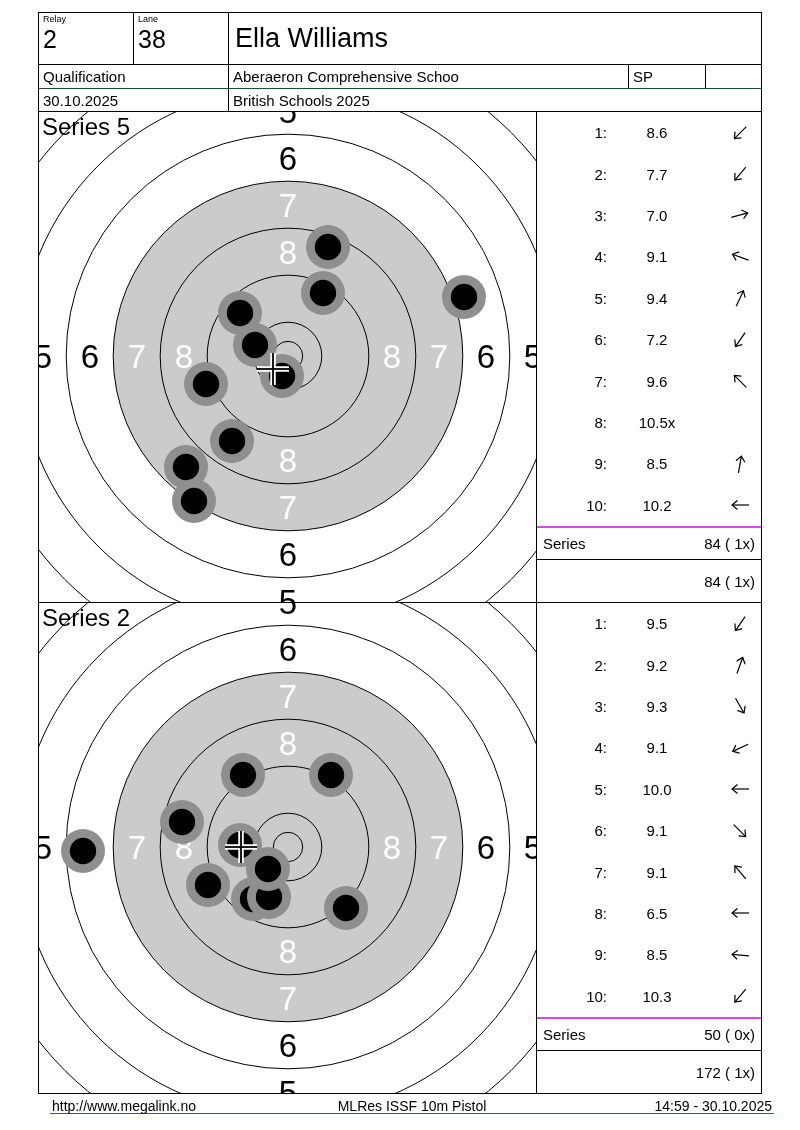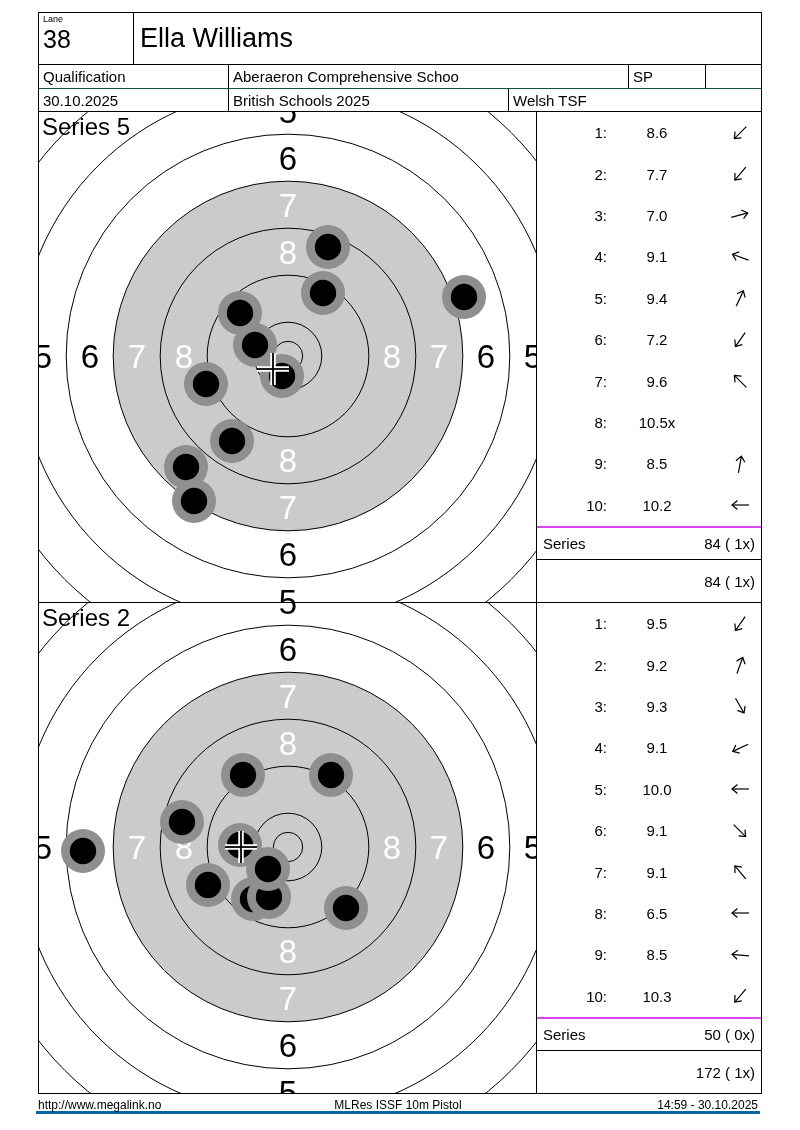--- a/index.html
+++ b/index.html
@@ -40,47 +40,50 @@
   .score-row { height: 41.4px; display: flex; align-items: center; font-size: 15px; }
   .shot-num { width: 70px; text-align: right; }
   .shot-val { width: 100px; text-align: center; }
   .shot-arrow { flex: 1; display: flex; justify-content: flex-end; padding-right: 8px; }
   .sum-row { height: 33px; border-top: 2px solid #d946ef; display: flex; align-items: center;
              justify-content: space-between; padding: 12px 6px; font-size: 15px; }
   .total-row { height: 43px; border-top: 1px solid #000; display: flex; align-items: center;
                justify-content: flex-end; padding-right: 6px; font-size: 15px; }
 
   
-  .footer { position: absolute; left: 36px; top: 1094px; width: 724px; height: 20px;
-            border-bottom: 3px solid #0369a1; font-size: 12px; }
+  .footer { position: absolute; left: 50px; top: 1094px; width: 724px; height: 20px;
+            border-bottom: 1px solid #0369a1; font-size: 14px; }
   .footer .f-left { position: absolute; left: 2px; top: 4px; }
   .footer .f-center { position: absolute; left: 0; right: 0; top: 4px; text-align: center; }
   .footer .f-right { position: absolute; right: 2px; top: 4px; }
 </style>
 </head>
 <body>
 
 <div class="header">
   <div class="h-row h-row1">
+    <div class="cell stacked relay-cell">
+      <div class="tiny">Relay</div>
+      <div class="big">2</div>
+    </div>
     <div class="cell stacked lane-cell">
       <div class="tiny">Lane</div>
       <div class="big">38</div>
     </div>
     <div class="cell name-cell">Ella Williams</div>
   </div>
   <div class="h-row h-row2">
     <div class="cell w190">Qualification</div>
     <div class="cell w400">Aberaeron Comprehensive Schoo</div>
     <div class="cell w77">SP</div>
     <div class="cell"></div>
   </div>
   <div class="h-row h-row3">
     <div class="cell w190">30.10.2025</div>
     <div class="cell w280">British Schools 2025</div>
-    <div class="cell">Welsh TSF</div>
   </div>
 </div>
 
 <div class="section sec0">
   <div class="target-area">
     <svg width="497" height="490" viewBox="0 0 497 490">
         <circle cx="249" cy="244" r="221.8" fill="none" stroke="#000" stroke-width="1"></circle>
         <circle cx="249" cy="244" r="268.8" fill="none" stroke="#000" stroke-width="1"></circle>
         <circle cx="249" cy="244" r="315.8" fill="none" stroke="#000" stroke-width="1"></circle>
         <circle cx="249" cy="244" r="174.8" fill="#cbcbcb" stroke="#000" stroke-width="1"></circle>

